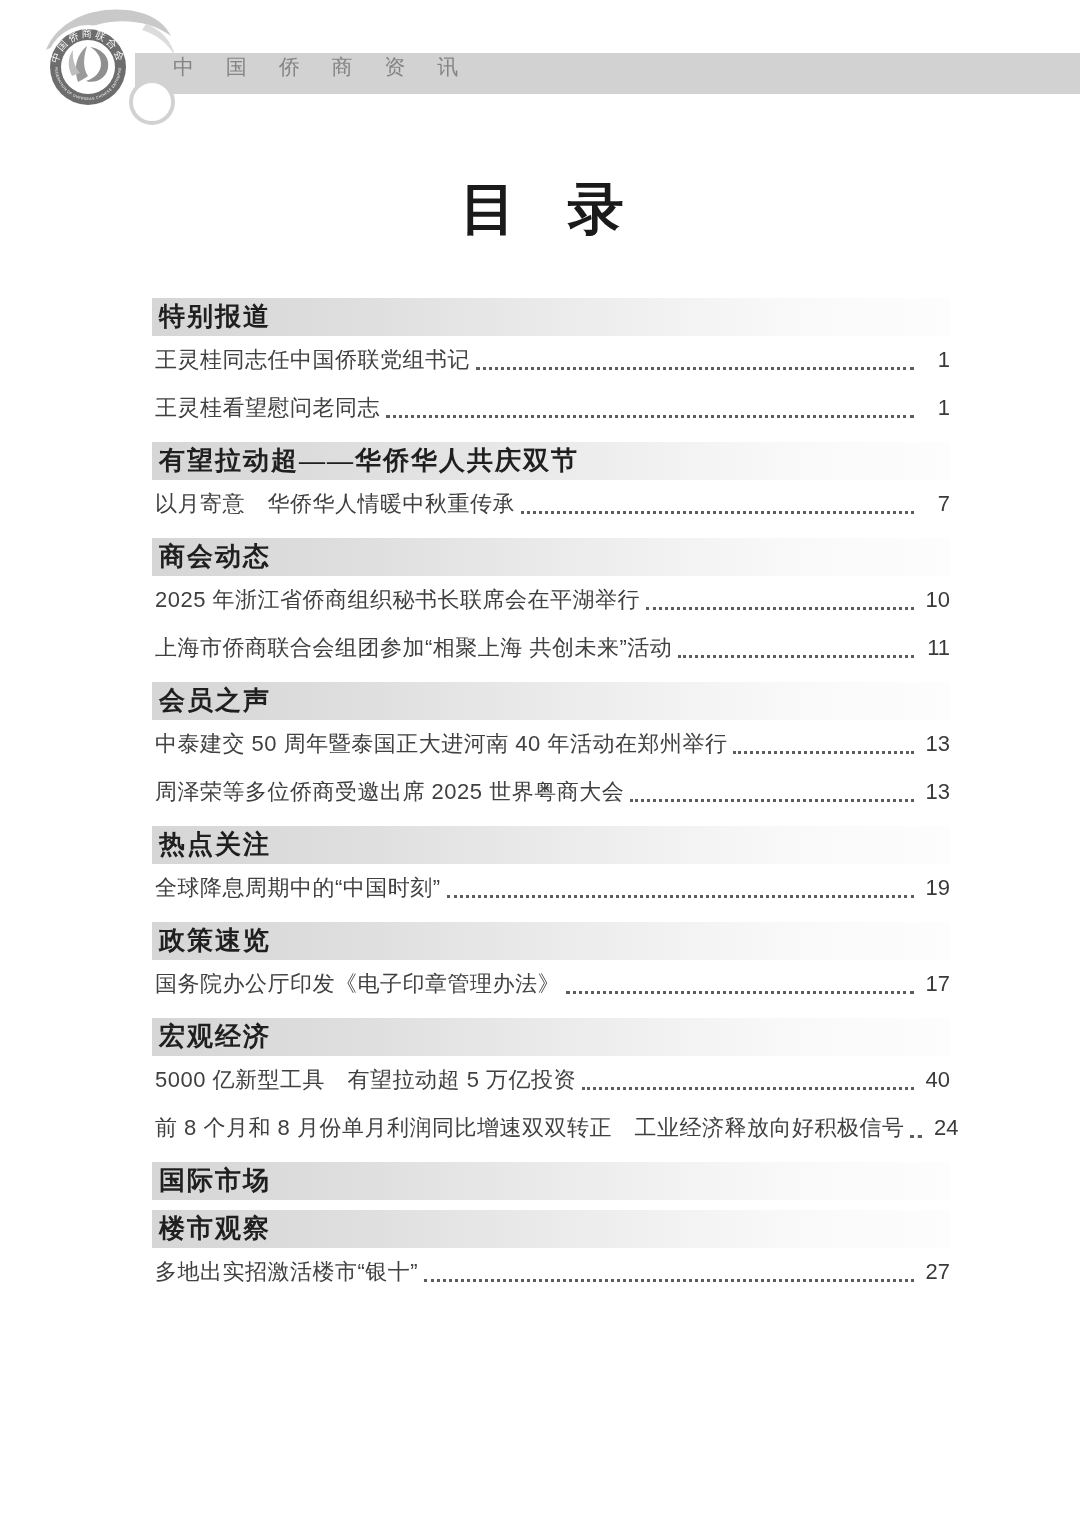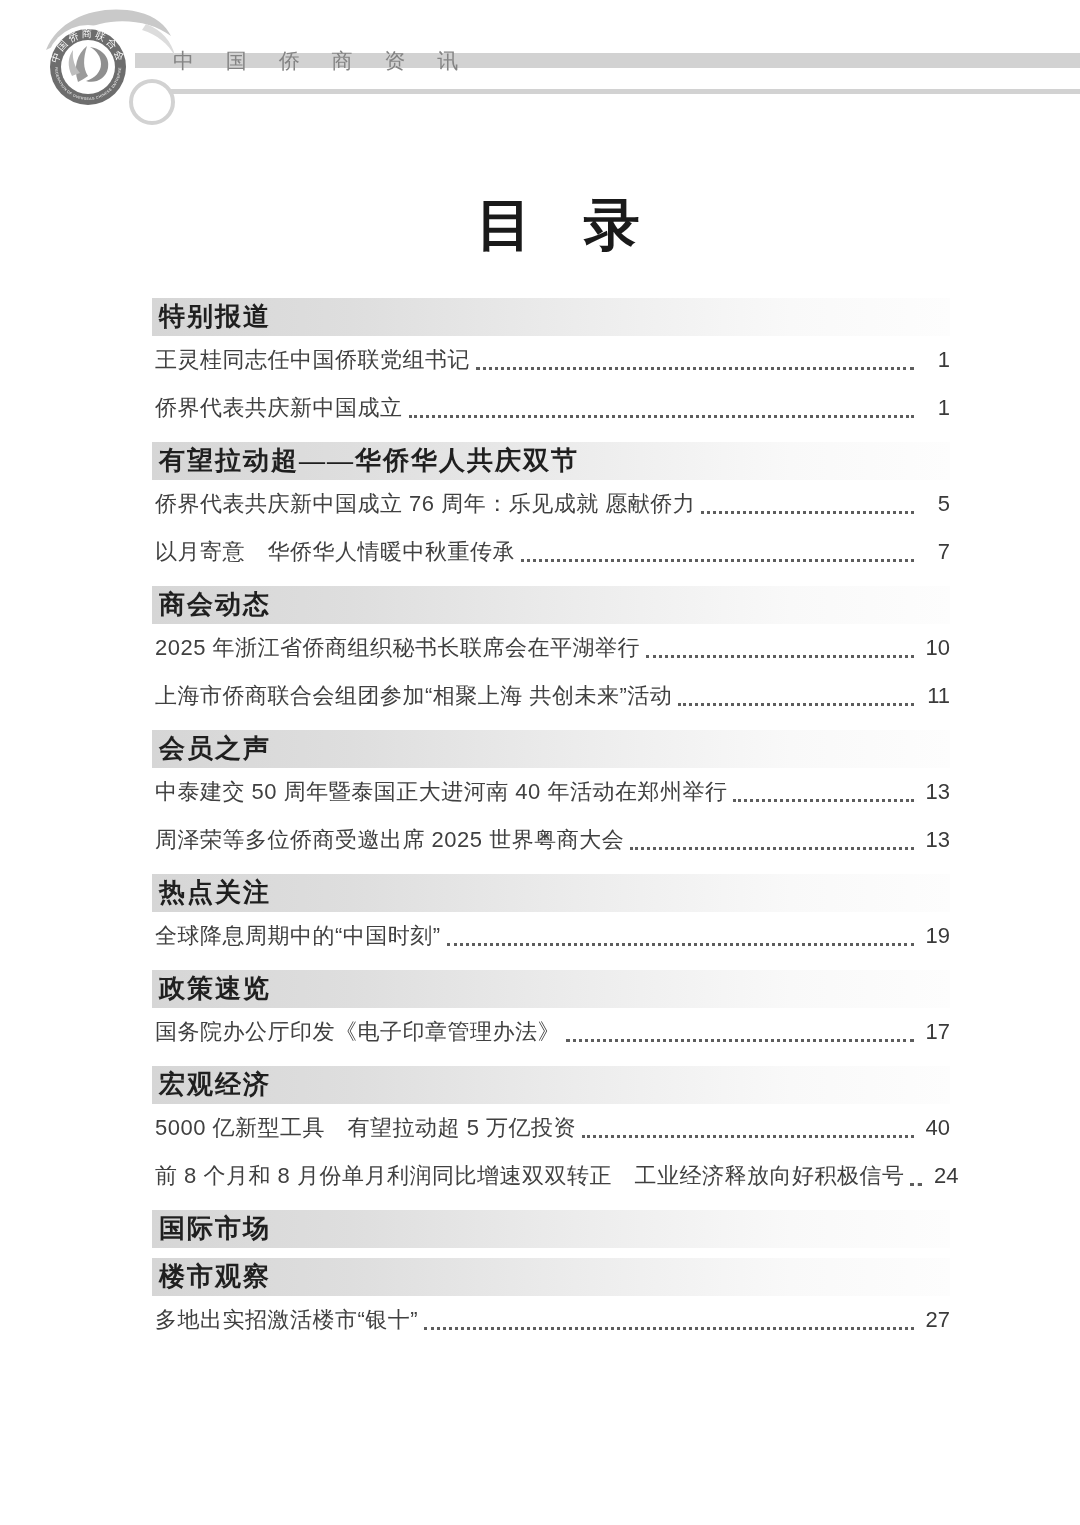--- a/index.html
+++ b/index.html
@@ -3,34 +3,34 @@
 <meta charset="utf-8">
 <style>
   html,body{margin:0;padding:0;}
   body{
     width:1080px;height:1525px;position:relative;background:#ffffff;
     font-family:"Liberation Sans","DejaVu Sans",sans-serif;
     -webkit-font-smoothing:antialiased;overflow:hidden;
   }
   
   .banner-bar{
-    position:absolute;left:135px;right:0;top:53px;height:15px;
-    background:#d2d2d2;display:flex;align-items:center;
+    position:absolute;left:135px;right:0;top:53px;height:41px;
+    background:#d2d2d2;display:flex;align-items:flex-start;
   }
   .banner-title{
     margin-left:38px;font-size:21px;color:#848484;letter-spacing:13px;
     white-space:nowrap;
   }
   .banner-thinline{
     position:absolute;left:150px;right:0;top:89px;height:5px;background:#d2d2d2;
   }
   .logo-wrap{position:absolute;left:34px;top:4px;width:170px;height:140px;}
   
   .page-title{
-    position:absolute;left:152px;width:798px;top:172px;margin:16px;
+    position:absolute;left:152px;width:798px;top:172px;margin:0;
     text-align:center;font-size:56px;font-weight:700;color:#1a1a1a;
     letter-spacing:18px;font-family:"Liberation Sans","DejaVu Sans",sans-serif;
   }
   
   .toc{position:absolute;left:152px;top:298px;width:798px;}
   .toc-section{margin-bottom:10px;}
   .section-header{
     height:38px;line-height:38px;padding-left:7px;
     background:linear-gradient(90deg,#d6d6d6 0%,#dedede 25%,#ededed 55%,#f9f9f9 80%,#fdfdfd 100%);
     font-family:"Liberation Serif","DejaVu Serif",serif;
@@ -95,32 +95,27 @@
 
 <main class="toc" id="toc-root">
     <section class="toc-section">
       <div class="section-header">特别报道</div>
       <div class="toc-entry">
         <span class="entry-title">王灵桂同志任中国侨联党组书记</span>
         <span class="dot-leader"></span>
         <span class="entry-page">1</span>
       </div>
       <div class="toc-entry">
-        <span class="entry-title">侨界代表共庆新中国成立</span>
+        <span class="entry-title">王灵桂看望慰问老同志</span>
         <span class="dot-leader"></span>
         <span class="entry-page">1</span>
       </div>
     </section>
     <section class="toc-section">
       <div class="section-header">有望拉动超——华侨华人共庆双节</div>
-      <div class="toc-entry">
-        <span class="entry-title">侨界代表共庆新中国成立 76 周年：乐见成就 愿献侨力</span>
-        <span class="dot-leader"></span>
-        <span class="entry-page">5</span>
-      </div>
       <div class="toc-entry">
         <span class="entry-title">以月寄意　华侨华人情暖中秋重传承</span>
         <span class="dot-leader"></span>
         <span class="entry-page">7</span>
       </div>
     </section>
     <section class="toc-section">
       <div class="section-header">商会动态</div>
       <div class="toc-entry">
         <span class="entry-title">2025 年浙江省侨商组织秘书长联席会在平湖举行</span>

